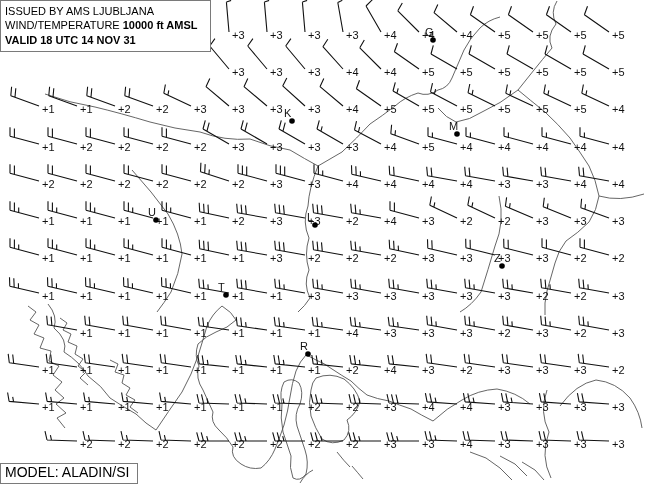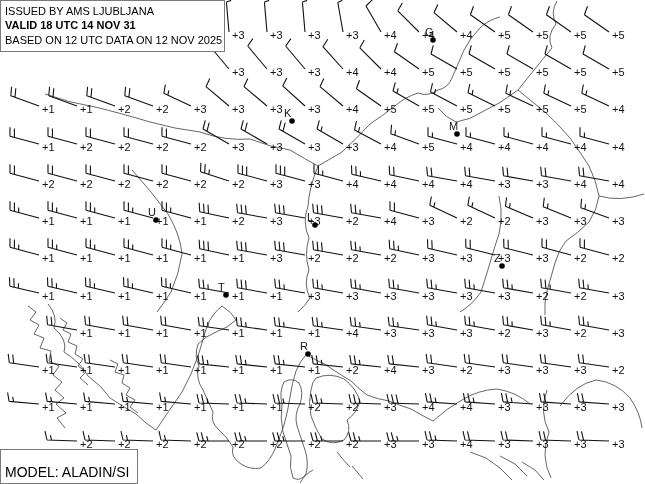--- a/index.html
+++ b/index.html
@@ -1,24 +1,24 @@
 <!DOCTYPE html>
 <html><head>
 <meta charset="utf-8">
 <style>
   html,body{margin:0;padding:0;background:#fff;}
   .stage{position:relative;width:645px;height:484px;background:#ffffff;overflow:hidden;
          font-family:"Liberation Sans",sans-serif;}
   svg#chart-svg{position:absolute;left:0;top:0;}
   svg text{font-family:"Liberation Sans","DejaVu Sans",sans-serif;font-size:11px;fill:#111;}
   .infobox{position:absolute;left:0;top:0;background:#fff;border:1px solid #7a7a7a;
-           padding:3px 2px 4px 4px;font-size:11px;line-height:14.4px;color:#000;white-space:nowrap;}
+           padding:3px 12px 4px 4px;font-size:11px;line-height:14.4px;color:#000;white-space:nowrap;}
   .infobox b{font-weight:bold;}
   .modelbox{position:absolute;left:0;bottom:0;background:#fff;border:1px solid #7a7a7a;
-            padding:14px 8px 3px 4px;font-size:14px;color:#000;white-space:nowrap;}
+            padding:0 8px 3px 4px;font-size:14px;color:#000;white-space:nowrap;}
 </style>
 </head>
 <body>
 
 <div class="stage">
 
   <svg id="chart-svg" width="645" height="484" viewBox="0 0 645 484">
       <g stroke="#555555" fill="none" stroke-width="0.9">
         <path d="M45,94 Q70,103 95,107 Q120,113 150,122 Q175,129 200,132 Q225,141 250,139 Q270,147 290,150 Q305,159 318,166 Q330,159 342,152 Q357,138 370,124 Q382,116 395,106 Q405,97 418,93 Q428,97 438,90 Q448,88 452,78 Q458,64 464,50 Q470,38 480,28 Q488,20 500,17"></path>
         <path d="M557,1 Q550,12 556,24 Q546,36 552,48 Q542,60 534,70 Q526,80 518,90 Q530,100 545,112 Q558,124 570,138 Q580,152 589,166 Q596,180 599,196 Q597,210 589,222 Q578,233 566,241 Q558,251 555,263 Q551,277 547,291 Q544,303 545,315"></path>
@@ -416,19 +416,19 @@
         <text x="218" y="291">T</text>
         <circle cx="502" cy="266" r="2.8" fill="#000"></circle>
         <text x="494" y="262">Z</text>
         <circle cx="308" cy="354" r="2.8" fill="#000"></circle>
         <text x="300" y="350">R</text>
       </g>
     </svg>
 
   <div class="infobox">
     <div>ISSUED BY AMS LJUBLJANA</div>
+    <div><span>WIND/TEMPERATURE </span><b>10000 ft AMSL</b></div>
     <div><b>VALID 18 UTC 14 NOV 31</b></div>
-    <div>BASED ON 12 UTC DATA ON 12 NOV 2025</div>
   </div>
 
   <div class="modelbox">MODEL: ALADIN/SI</div>
 
 </div>
 
 </body></html>

